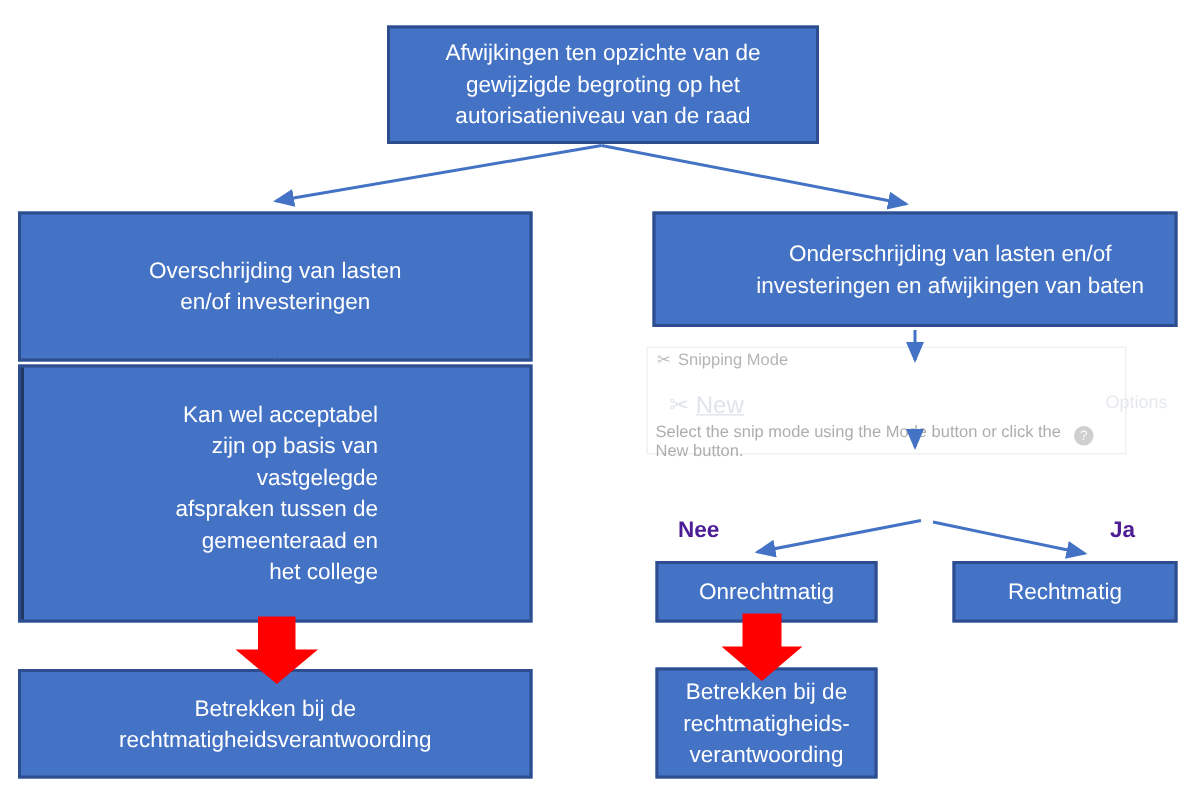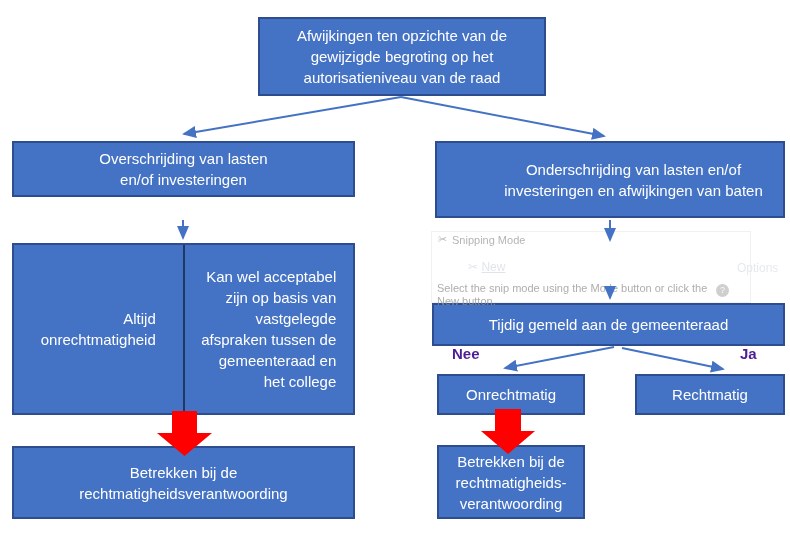--- a/index.html
+++ b/index.html
@@ -28,21 +28,21 @@
   }
   
   .ghost{position:absolute;z-index:2;pointer-events:none;}
   .ghost-window{
     left:431px;top:231px;width:318px;height:70px;
     background:rgba(255,255,255,0.25);border:1px solid rgba(200,200,200,0.25);
   }
   .ghost-title{left:452px;top:234px;font-size:11px;color:rgba(130,130,130,0.6);}
   .ghost-app-icon{left:438px;top:233px;font-size:11px;color:rgba(130,130,130,0.55);}
   .ghost-new{
-    left:446px;top:260px;font-size:12px;color:rgba(218,223,231,0.85);margin-left:22px;
+    left:446px;top:260px;font-size:16px;color:rgba(218,223,231,0.85);
   }
   .ghost-new .lbl{text-decoration:underline;}
   .ghost-options{left:737px;top:261px;font-size:12px;color:rgba(218,223,231,0.7);}
   .ghost-hint{
     left:437px;top:282px;width:276px;font-size:11px;line-height:13px;
     color:rgba(150,150,150,0.78);
   }
   .ghost-help{
     left:716px;top:284px;width:13px;height:13px;border-radius:50%;
     background:rgba(160,160,160,0.5);color:rgba(255,255,255,0.9);
@@ -59,42 +59,39 @@
   <div class="ghost ghost-title">Snipping Mode</div>
   <div class="ghost ghost-new"><span>✂</span> <span class="lbl">New</span></div>
   <div class="ghost ghost-options">Options</div>
   <div class="ghost ghost-hint">Select the snip mode using the Mode button or click the New button.</div>
   <div class="ghost ghost-help">?</div>
 
   <div class="node" style="left:258px;top:17px;width:288px;height:79px;">Afwijkingen ten opzichte van de
 gewijzigde begroting op het
 autorisatieniveau van de raad</div>
 
-  <div class="node" style="left:12px;top:141px;width:343px;height:56px;">Overschrijding van lasten
+  <div class="node" style="left:12px;top:141px;width:343px;height:100px;">Overschrijding van lasten
 en/of investeringen</div>
 
   <div class="node" style="left:12px;top:243px;width:343px;height:172px;padding:0;">
-    <div class="cell">Altijd
-onrechtmatigheid</div>
     <div class="cell divided">Kan wel acceptabel
 zijn op basis van
 vastgelegde
 afspraken tussen de
 gemeenteraad en
 het college</div>
   </div>
 
   <div class="node" style="left:12px;top:446px;width:343px;height:73px;">Betrekken bij de
 rechtmatigheidsverantwoording</div>
 
   <div class="node" style="left:435px;top:141px;width:350px;height:77px;padding-left:47px;">Onderschrijding van lasten en/of
 investeringen en afwijkingen van baten</div>
 
 
-  <div class="node" style="left:432px;top:303px;width:353px;height:43px;">Tijdig gemeld aan de gemeenteraad</div>
 
   <div class="node" style="left:437px;top:374px;width:148px;height:41px;">Onrechtmatig</div>
 
   <div class="node" style="left:635px;top:374px;width:150px;height:41px;">Rechtmatig</div>
 
   <div class="node" style="left:437px;top:445px;width:148px;height:74px;">Betrekken bij de
 rechtmatigheids-
 verantwoording</div>
 
   <div class="branch-label" style="left:452px;top:345px;">Nee</div>

